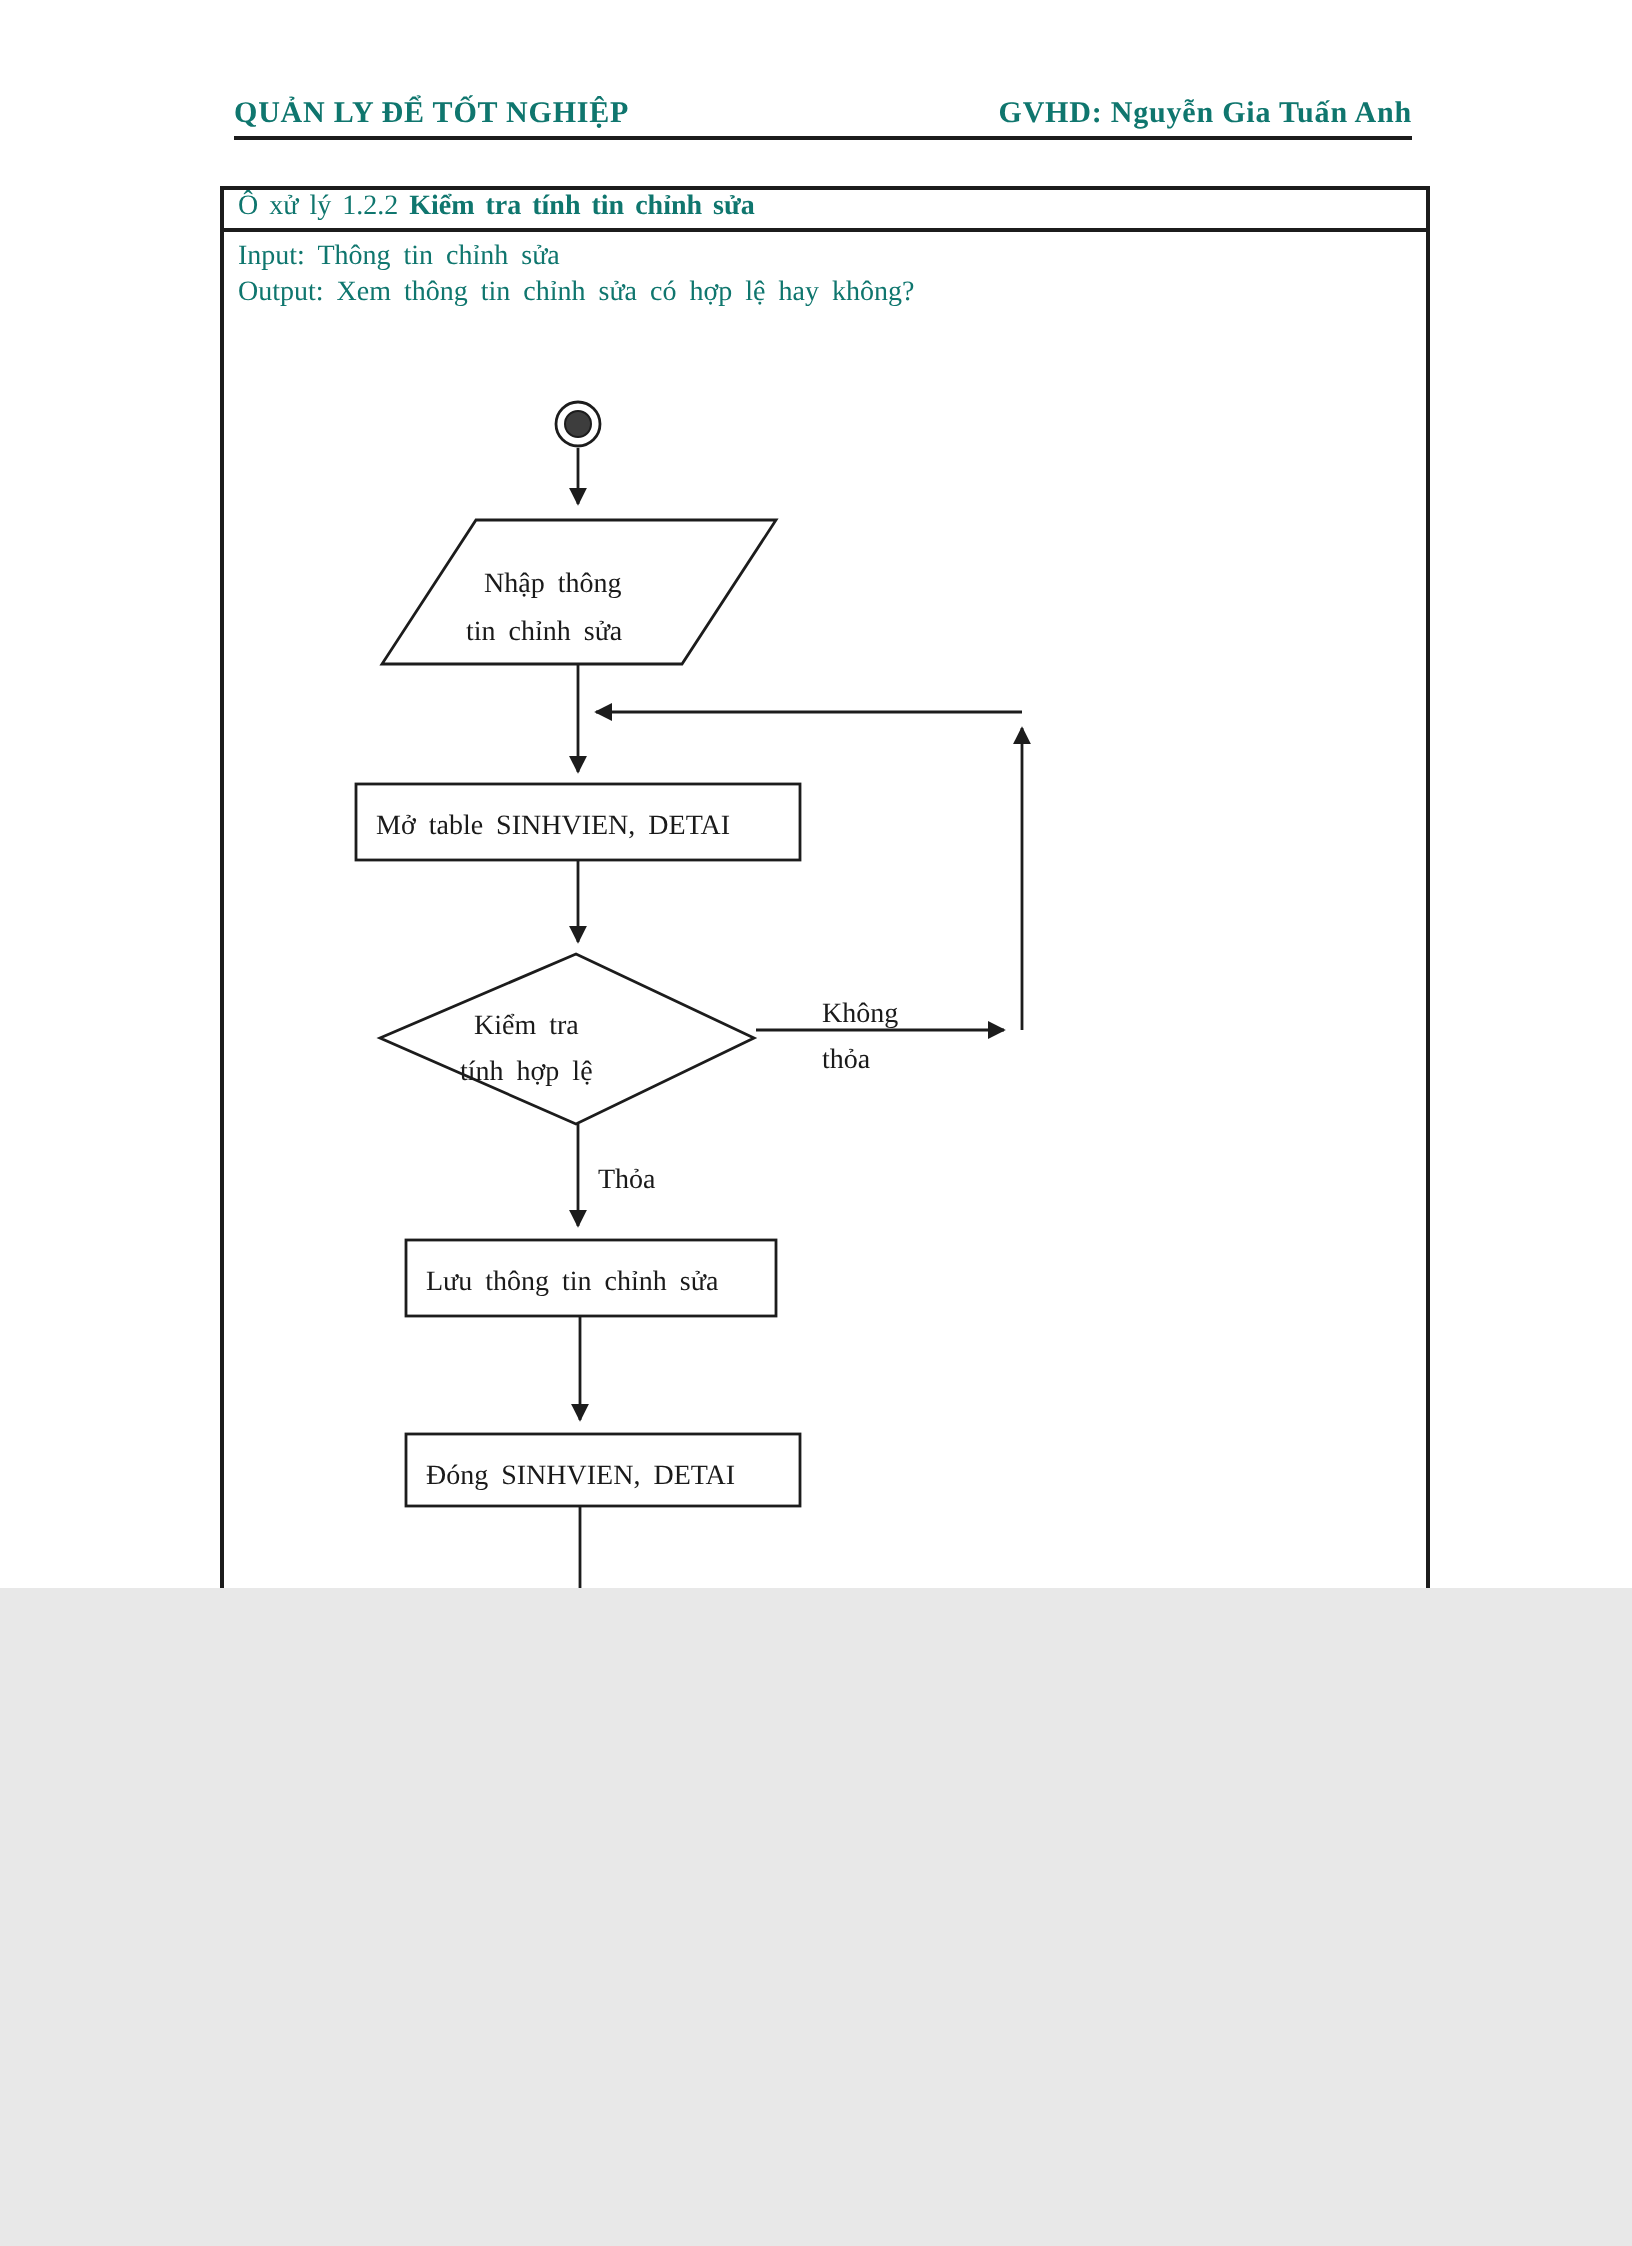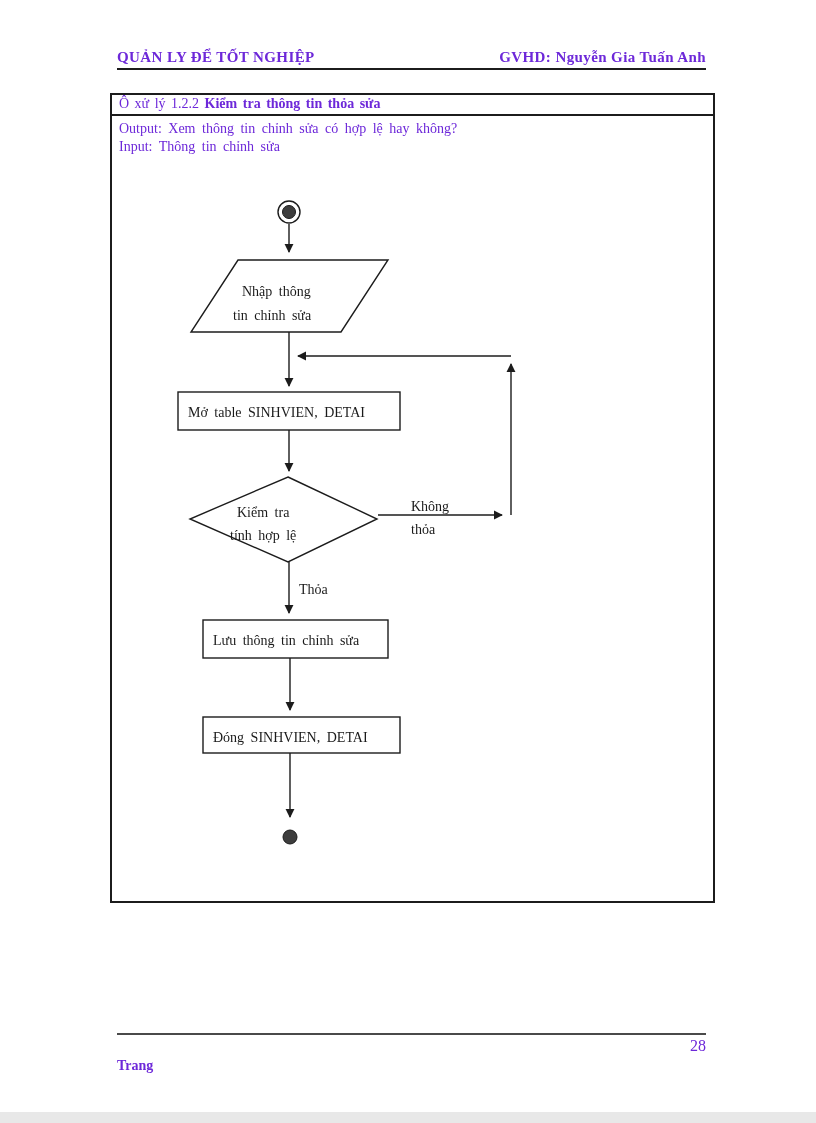--- a/index.html
+++ b/index.html
@@ -1,24 +1,24 @@
 <!DOCTYPE html>
 <html><head>
 <meta charset="utf-8">
 <style>
   * { margin: 0; padding: 0; box-sizing: border-box; }
   html, body { background: #e8e8e8; }
   .page {
     position: relative;
     width: 816px;
-    height: 1112px;
+    height: 794px;
     margin: 0 auto;
     background: #ffffff;
     font-family: "Liberation Serif", "DejaVu Serif", serif;
-    color: #6d28d9;
+    color: #0f766e;
     overflow: hidden;
   }
   
   .page-header {
     position: absolute;
     left: 117px;
     top: 49px;
     width: 589px;
     display: flex;
     justify-content: space-between;
@@ -96,24 +96,24 @@
 <body>
 
 <div class="page">
 
   <div class="page-header">
     <span>QUẢN LY ĐỂ TỐT NGHIỆP</span>
     <span>GVHD: Nguyễn Gia Tuấn Anh</span>
   </div>
 
   <div class="process-box">
-    <div class="box-title"><span>Ô xử lý 1.2.2 </span><span class="bold">Kiểm tra thông tin thỏa sửa</span></div>
+    <div class="box-title"><span>Ô xử lý 1.2.2 </span><span class="bold">Kiểm tra tính tin chỉnh sửa</span></div>
     <div class="box-lines">
+      <div>Input: Thông tin chỉnh sửa</div>
       <div>Output: Xem thông tin chỉnh sửa có hợp lệ hay không?</div>
-      <div>Input: Thông tin chỉnh sửa</div>
     </div>
   </div>
 
   <svg class="flow-svg" viewBox="0 0 816 1123">
     <defs>
       <marker id="arr" viewBox="0 0 10 10" refX="9" refY="5" markerWidth="6.5" markerHeight="6.5" orient="auto-start-reverse">
         <path d="M0,0 L10,5 L0,10 z" fill="#1c1c1c"></path>
       </marker>
     </defs>
 

